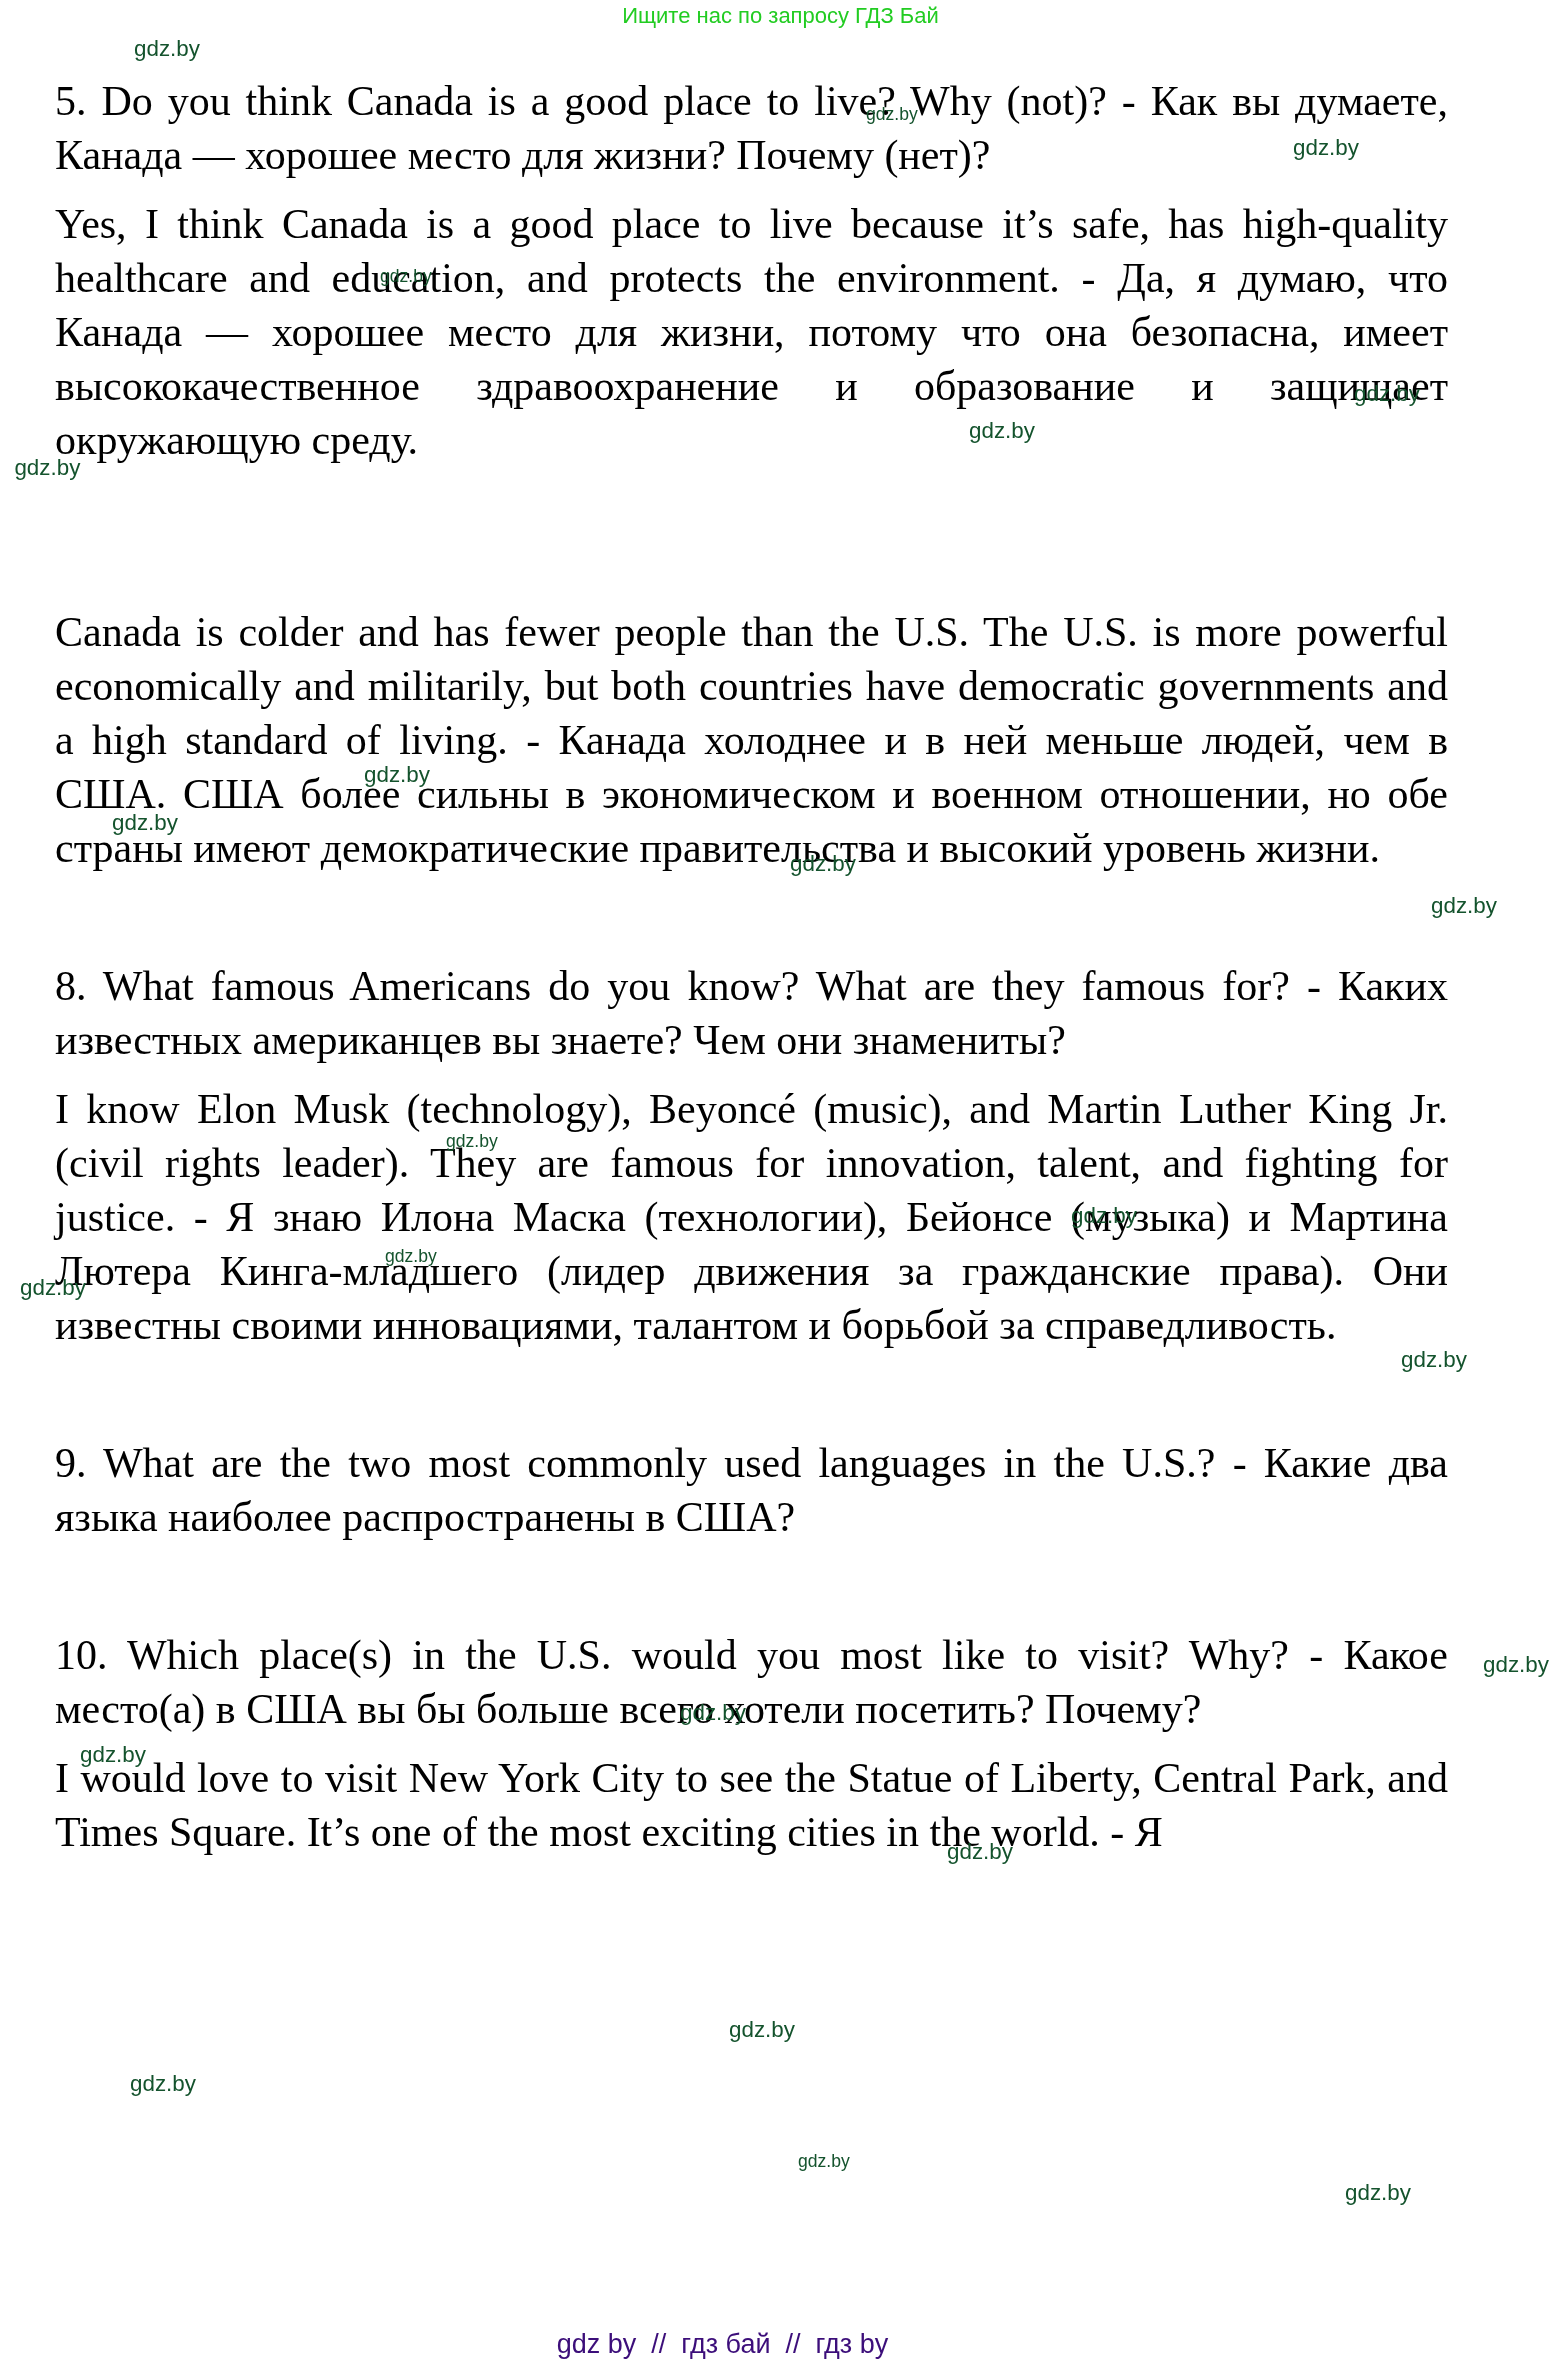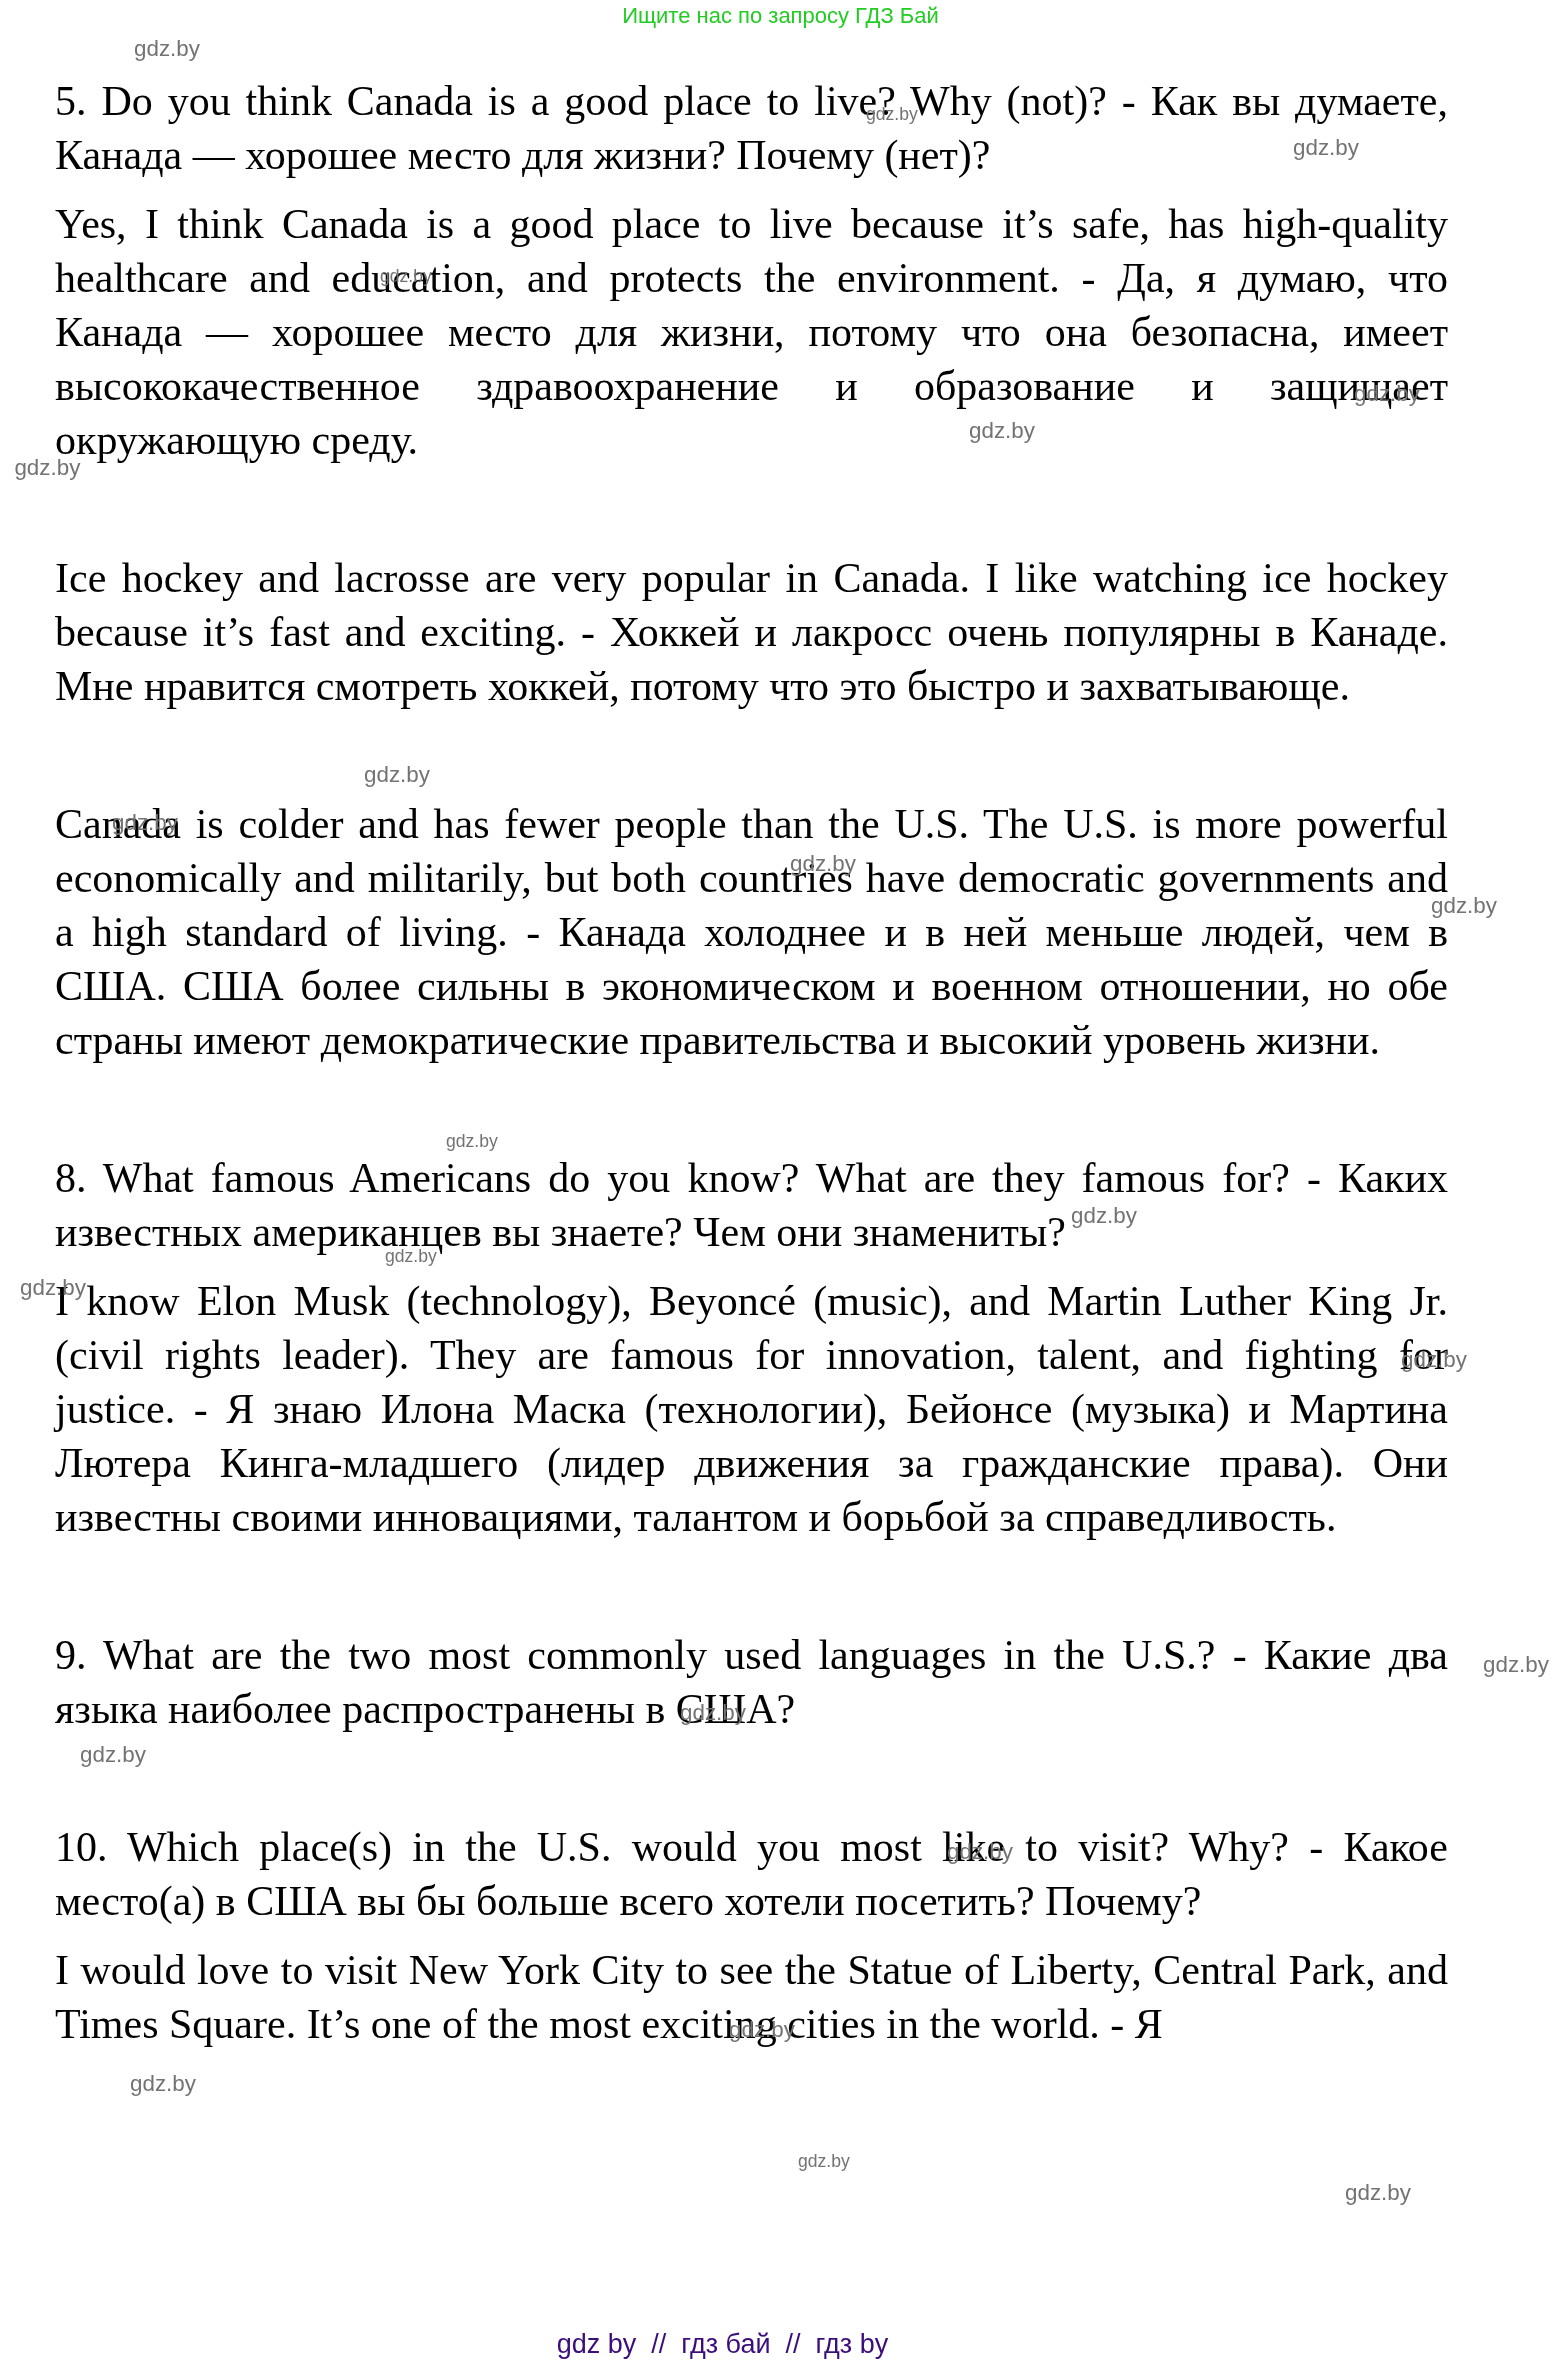--- a/index.html
+++ b/index.html
@@ -6,35 +6,34 @@
   body { width:1561px; height:2366px; position:relative; overflow:hidden; }
   .top-banner { position:absolute; top:0; left:0; width:1561px; text-align:center;
     font-family:"Liberation Sans", sans-serif; font-size:22px; color:#22cc22; line-height:32px; }
   .footer { position:absolute; top:2328px; left:0; width:1445px; text-align:center;
     font-family:"Liberation Sans", sans-serif; font-size:27px; color:#3c0e7a; line-height:32px; white-space:pre; }
   .content { position:absolute; left:40px; top:59px; width:1423px;
     font-family:"Liberation Serif", serif; font-size:42px; line-height:54px; color:#000; }
   .block { margin:0; }
   .para { text-align:justify; text-align-last:left; margin:15px; }
   .gap-l { height:54px; }
-  .wm { position:absolute; font-family:"Liberation Sans", sans-serif; font-size:22.4px; color:#737373; line-height:24px; }
+  .wm { position:absolute; font-family:"Liberation Sans", sans-serif; font-size:22.4px; color:#14532d; line-height:24px; }
 </style>
 </head>
 <body>
 
 <div class="top-banner">Ищите нас по запросу ГДЗ Бай</div>
 
 <div class="content">
   <div class="block">
     <p class="para">5. Do you think Canada is a good place to live? Why (not)? - Как вы думаете, Канада — хорошее место для жизни? Почему (нет)?</p>
     <p class="para">Yes, I think Canada is a good place to live because it’s safe, has high-quality healthcare and education, and protects the environment. - Да, я думаю, что Канада — хорошее место для жизни, потому что она безопасна, имеет высококачественное здравоохранение и образование и защищает окружающую среду.</p>
   </div>
   <div class="gap-l"></div>
   <div class="block">
-    <p class="para">Ice hockey and lacrosse are very popular in Canada. I like watching ice hockey because it’s fast and exciting. - Хоккей и лакросс очень популярны в Канаде. Мне нравится смотреть хоккей, потому что это быстро и захватывающе.</p>
   </div>
   <div class="gap-l"></div>
   <div class="block">
     <p class="para">Canada is colder and has fewer people than the U.S. The U.S. is more powerful economically and militarily, but both countries have democratic governments and a high standard of living. - Канада холоднее и в ней меньше людей, чем в США. США более сильны в экономическом и военном отношении, но обе страны имеют демократические правительства и высокий уровень жизни.</p>
   </div>
   <div class="gap-l"></div>
   <div class="block">
     <p class="para">8. What famous Americans do you know? What are they famous for? - Каких известных американцев вы знаете? Чем они знамениты?</p>
     <p class="para">I know Elon Musk (technology), Beyoncé (music), and Martin Luther King Jr. (civil rights leader). They are famous for innovation, talent, and fighting for justice. - Я знаю Илона Маска (технологии), Бейонсе (музыка) и Мартина Лютера Кинга-младшего (лидер движения за гражданские права). Они известны своими инновациями, талантом и борьбой за справедливость.</p>
   </div>

